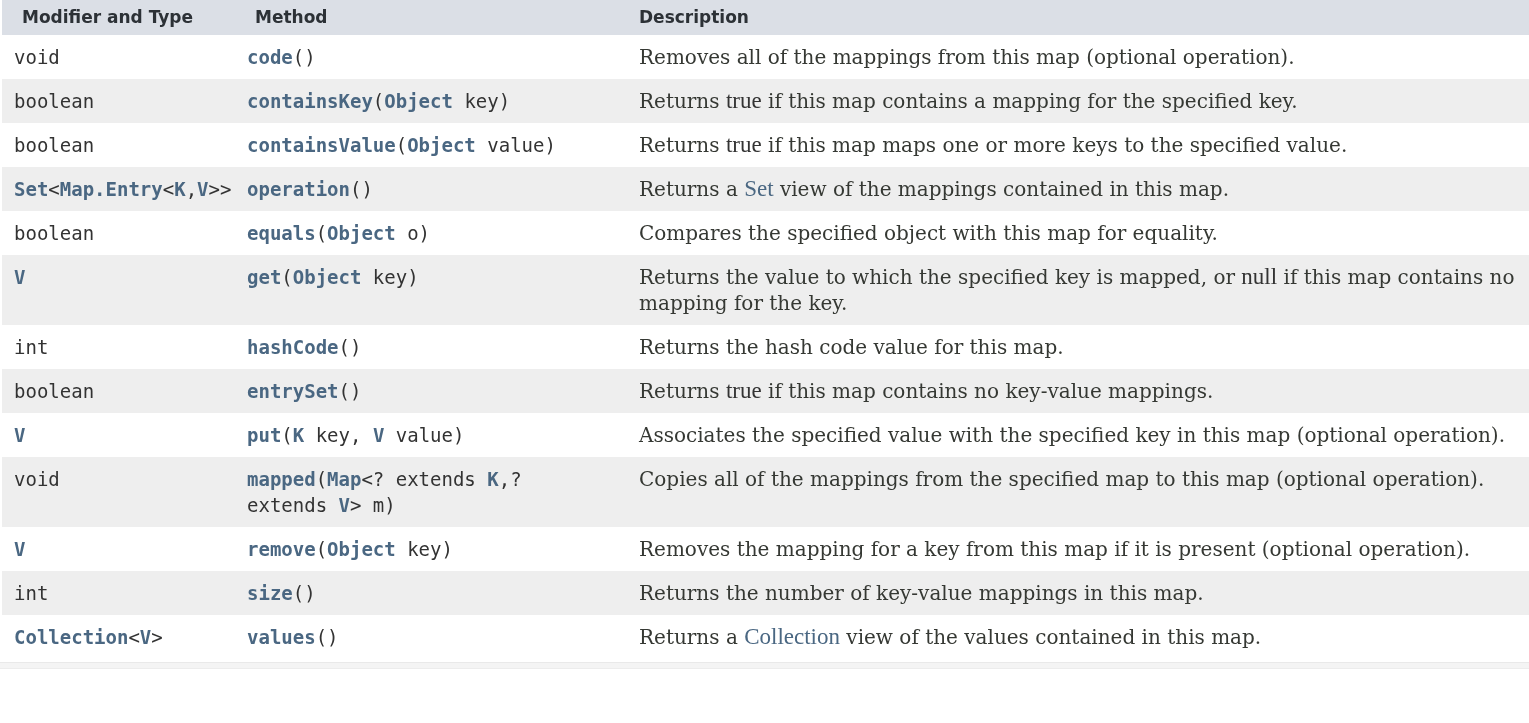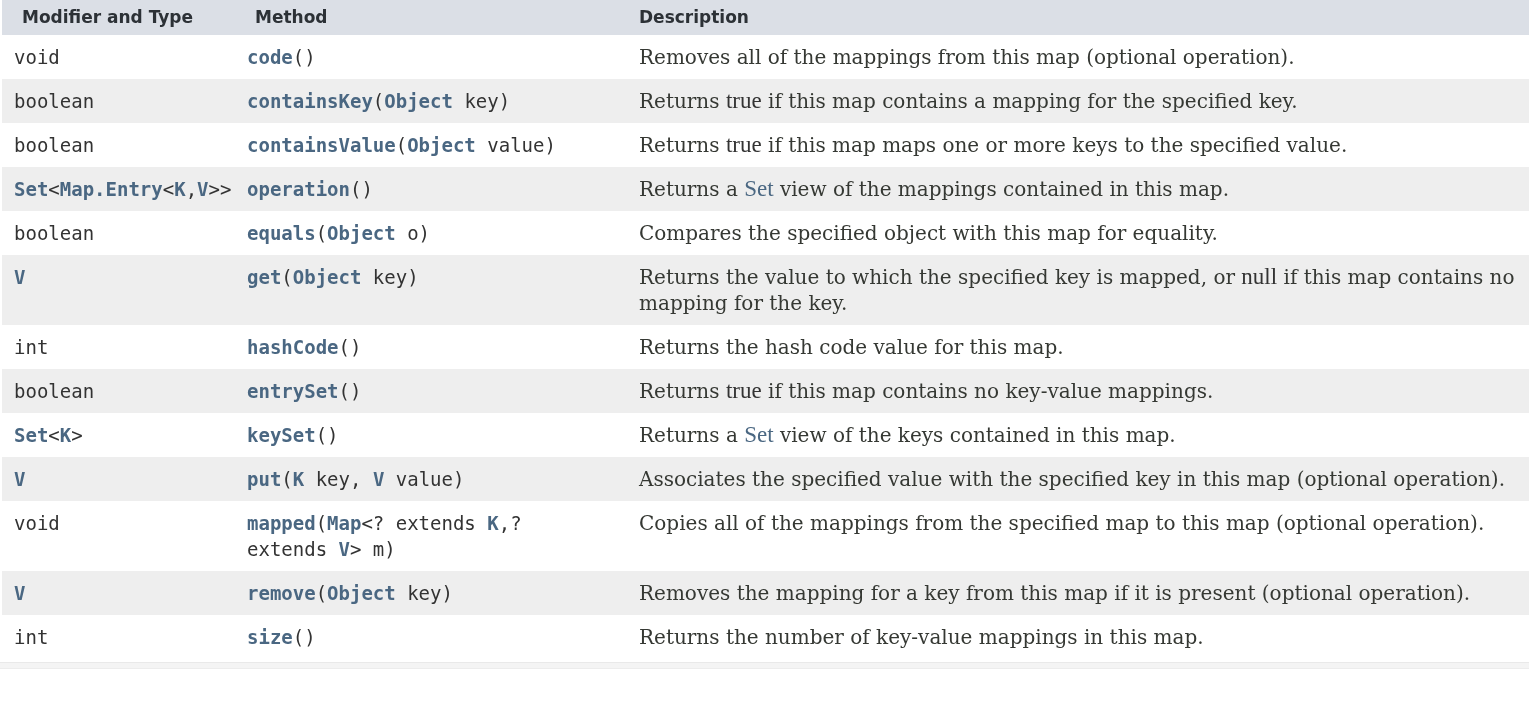--- a/index.html
+++ b/index.html
@@ -124,40 +124,40 @@
         <td class="code"><span>int</span></td>
         <td class="code"><a class="codelink">hashCode</a><span>()</span></td>
         <td class="desc"><span>Returns the hash code value for this map.</span></td>
       </tr>
       <tr>
         <td class="code"><span>boolean</span></td>
         <td class="code"><a class="codelink">entrySet</a><span>()</span></td>
         <td class="desc"><span>Returns </span><span class="inline-code mono-frag">true</span><span> if this map contains no key-value mappings.</span></td>
       </tr>
       <tr>
-        <td class="code"><a class="codelink">Set</a><span>&lt;</span><a class="codelink">K</a><span>&gt;</span></td>
-        <td class="code"><a class="codelink">keySet</a><span>()</span></td>
-        <td class="desc"><span>Returns a </span><a class="desclink mono-frag">Set</a><span> view of the keys contained in this map.</span></td>
-      </tr>
-      <tr>
         <td class="code"><a class="codelink">V</a></td>
         <td class="code"><a class="codelink">put</a><span>(</span><a class="codelink">K</a><span> key, </span><a class="codelink">V</a><span> value)</span></td>
         <td class="desc"><span>Associates the specified value with the specified key in this map (optional operation).</span></td>
       </tr>
       <tr>
         <td class="code"><span>void</span></td>
         <td class="code"><a class="codelink">mapped</a><span>(</span><a class="codelink">Map</a><span>&lt;? extends </span><a class="codelink">K</a><span>,?</span><br><span>extends </span><a class="codelink">V</a><span>&gt; m)</span></td>
         <td class="desc"><span>Copies all of the mappings from the specified map to this map (optional operation).</span></td>
       </tr>
       <tr>
         <td class="code"><a class="codelink">V</a></td>
         <td class="code"><a class="codelink">remove</a><span>(</span><a class="codelink">Object</a><span> key)</span></td>
         <td class="desc"><span>Removes the mapping for a key from this map if it is present (optional operation).</span></td>
       </tr>
       <tr>
         <td class="code"><span>int</span></td>
         <td class="code"><a class="codelink">size</a><span>()</span></td>
         <td class="desc"><span>Returns the number of key-value mappings in this map.</span></td>
       </tr>
+      <tr>
+        <td class="code"><a class="codelink">Collection</a><span>&lt;</span><a class="codelink">V</a><span>&gt;</span></td>
+        <td class="code"><a class="codelink">values</a><span>()</span></td>
+        <td class="desc"><span>Returns a </span><a class="desclink mono-frag">Collection</a><span> view of the values contained in this map.</span></td>
+      </tr>
     </tbody>
 </table>
 
 <div class="bottom-strip"></div>
 
 </body></html>

